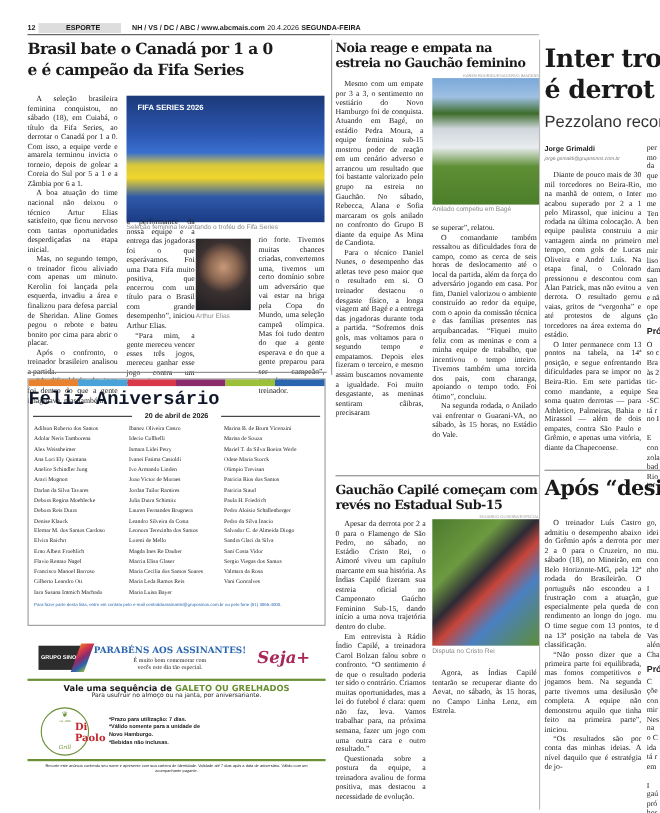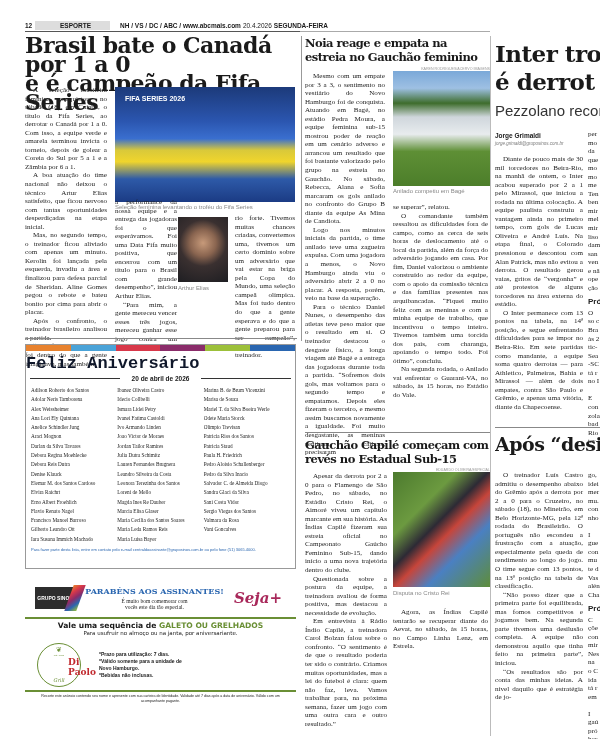--- a/index.html
+++ b/index.html
@@ -49,21 +49,21 @@
 <div class="abs folio">
   <span class="pg">12</span>
   <span class="sect">ESPORTE</span>
   <span style="font-weight:bold;">NH / VS / DC / ABC / www.abcmais.com</span>
   <span style="font-weight:normal;margin:0 2px;">20.4.2026</span>
   <span>SEGUNDA-FEIRA</span>
 </div>
 <div class="abs hrule" style="top:31px;left:25px;width:275px;"></div>
 <div class="abs hrule" style="top:31px;left:300px;width:190px;background:#aaa;"></div>
 
-<div class="abs headline" style="top:36px;left:25px;width:275px;font-size:22px;line-height:19px;">
+<div class="abs headline" style="top:36px;left:25px;width:275px;font-size:14px;line-height:19px;">
   <div>Brasil bate o Canadá por 1 a 0</div>
   <div>e é campeão da Fifa Series</div>
 </div>
 
 <div class="abs body-text" style="top:86px;left:25px;width:82px;">
   <p>A seleção brasileira feminina conquistou, no sábado (18), em Cuiabá, o título da Fifa Series, ao derrotar o Canadá por 1 a 0. Com isso, a equipe verde e amarela terminou invicta o torneio, depois de golear a Coreia do Sul por 5 a 1 e a Zâmbia por 6 a 1.</p>
   <p>A boa atuação do time nacional não deixou o técnico Artur Elias satisfeito, que ficou nervoso com tantas oportunidades desperdiçadas na etapa inicial.</p>
   <p>Mas, no segundo tempo, o treinador ficou aliviado com apenas um minuto. Kerolin foi lançada pela esquerda, invadiu a área e finalizou para defesa parcial de Sheridan. Aline Gomes pegou o rebote e bateu bonito por cima para abrir o placar.</p>
   <p>Após o confronto, o treinador brasileiro analisou a partida.</p>
   <p>“A dificuldade do jogo foi dentro do que a gente imaginava, mas também</p>
@@ -205,21 +205,20 @@
 
 <div class="abs vrule" style="top:36px;left:301px;height:305px;"></div>
 
 <div class="abs headline" style="top:36px;left:305px;width:185px;font-size:11.5px;line-height:14px;">
   <div>Noia reage e empata na</div>
   <div>estreia no Gauchão feminino</div>
 </div>
 
 <div class="abs body-text" style="top:72px;left:305px;width:80px;">
   <p>Mesmo com um empate por 3 a 3, o sentimento no vestiário do Novo Hamburgo foi de conquista. Atuando em Bagé, no estádio Pedra Moura, a equipe feminina sub-15 mostrou poder de reação em um cenário adverso e arrancou um resultado que foi bastante valorizado pelo grupo na estreia no Gauchão. No sábado, Rebecca, Alana e Sofia marcaram os gols anilado no confronto do Grupo B diante da equipe As Mina de Candiota.</p>
-  <p>Logo nos minutos iniciais da partida, o time anilado teve uma zagueira expulsa. Com uma jogadora a menos, o Novo Hamburgo ainda viu o adversário abrir 2 a 0 no placar. A resposta, porém, veio na base da superação.</p>
   <p>Para o técnico Daniel Nunes, o desempenho das atletas teve peso maior que o resultado em si. O treinador destacou o desgaste físico, a longa viagem até Bagé e a entrega das jogadoras durante toda a partida. “Sofremos dois gols, mas voltamos para o segundo tempo e empatamos. Depois eles fizeram o terceiro, e mesmo assim buscamos novamente a igualdade. Foi muito desgastante, as meninas sentiram câibras, precisaram</p>
 </div>
 
 <div class="abs credit" style="top:67px;left:390px;width:100px;">KAREN RODRIGUES/ACERVO IMAGENS</div>
 <div class="abs photo photo-soccer1" style="top:71px;left:393px;width:97px;height:115px;"></div>
 <div class="abs caption" style="top:188px;left:393px;">Anilado competiu em Bagé</div>
 
 <div class="abs body-text" style="top:203px;left:393px;width:95px;">
   <p style="text-indent:0">se superar”, relatou.</p>
   <p>O comandante também ressaltou as dificuldades fora de campo, como as cerca de seis horas de deslocamento até o local da partida, além da força do adversário jogando em casa. Por fim, Daniel valorizou o ambiente construído ao redor da equipe, com o apoio da comissão técnica e das famílias presentes nas arquibancadas. “Fiquei muito feliz com as meninas e com a minha equipe de trabalho, que incentivou o tempo inteiro. Tivemos também uma torcida dos pais, com charanga, apoiando o tempo todo. Foi ótimo”, concluiu.</p>
@@ -228,22 +227,22 @@
 
 <div class="abs hrule" style="top:432px;left:305px;width:185px;background:#888;"></div>
 
 <div class="abs headline" style="top:438px;left:305px;width:190px;font-size:11.5px;line-height:14px;">
   <div>Gauchão Capilé começam com</div>
   <div>revés no Estadual Sub-15</div>
 </div>
 
 <div class="abs body-text" style="top:472px;left:305px;width:82px;">
   <p>Apesar da derrota por 2 a 0 para o Flamengo de São Pedro, no sábado, no Estádio Cristo Rei, o Aimoré viveu um capítulo marcante em sua história. As Índias Capilé fizeram sua estreia oficial no Campeonato Gaúcho Feminino Sub-15, dando início a uma nova trajetória dentro do clube.</p>
+  <p>Em entrevista à Rádio Índio Capilé, a treinadora Carol Bolzan falou sobre o confronto. “O sentimento é de que o resultado poderia ter sido o contrário. Criamos muitas oportunidades, mas a lei do futebol é clara: quem não faz, leva. Vamos trabalhar para, na próxima semana, fazer um jogo com uma outra cara e outro resultado.”</p>
   <p>Questionada sobre a postura da equipe, a treinadora avaliou de forma positiva, mas destacou a necessidade de evolução.</p>
-  <p>Em entrevista à Rádio Índio Capilé, a treinadora Carol Bolzan falou sobre o confronto. “O sentimento é de que o resultado poderia ter sido o contrário. Criamos muitas oportunidades, mas a lei do futebol é clara: quem não faz, leva. Vamos trabalhar para, na próxima semana, fazer um jogo com uma outra cara e outro resultado.”</p>
 </div>
 
 <div class="abs credit" style="top:468px;left:390px;width:100px;">EDUARDO OLIVEIRA/ESPECIAL</div>
 <div class="abs photo photo-soccer2" style="top:472px;left:393px;width:97px;height:115px;"></div>
 <div class="abs caption" style="top:590px;left:393px;">Disputa no Cristo Rei</div>
 
 <div class="abs body-text" style="top:608px;left:393px;width:95px;">
   <p>Agora, as Índias Capilé tentarão se recuperar diante do Aevat, no sábado, às 15 horas, no Campo Linha Lenz, em Estrela.</p>
 </div>
 

